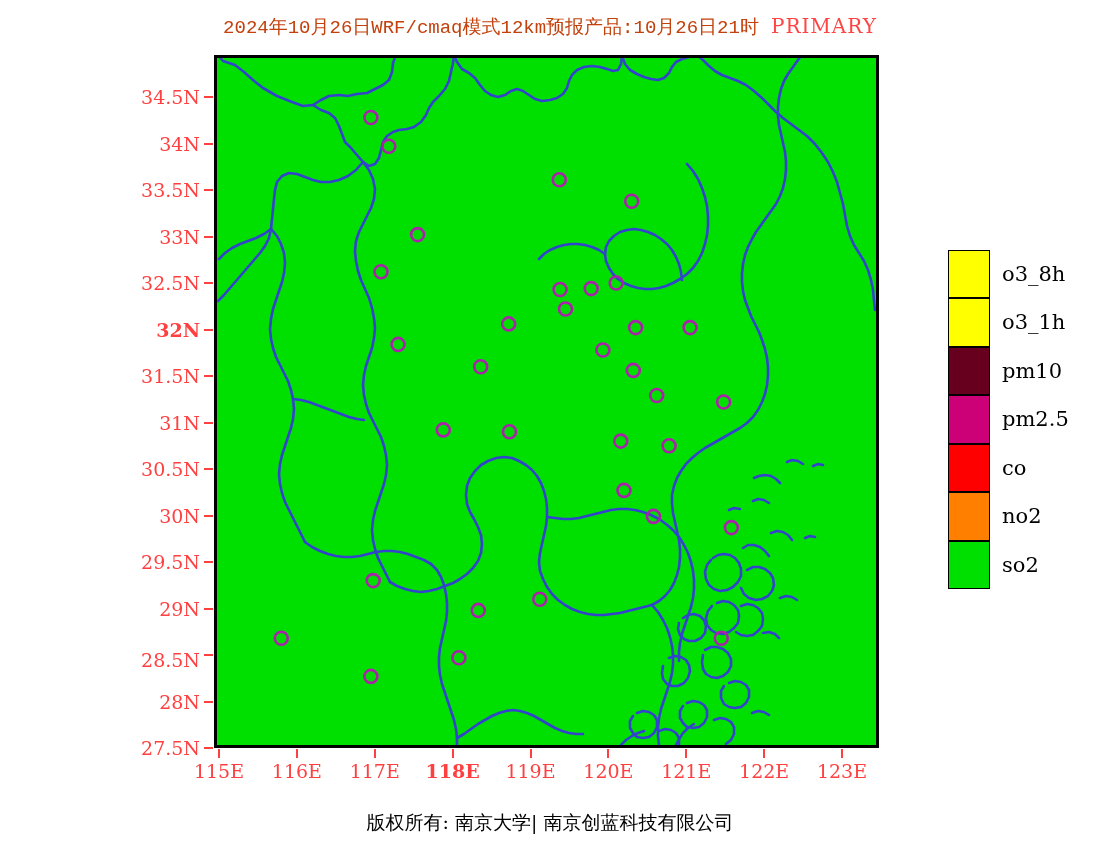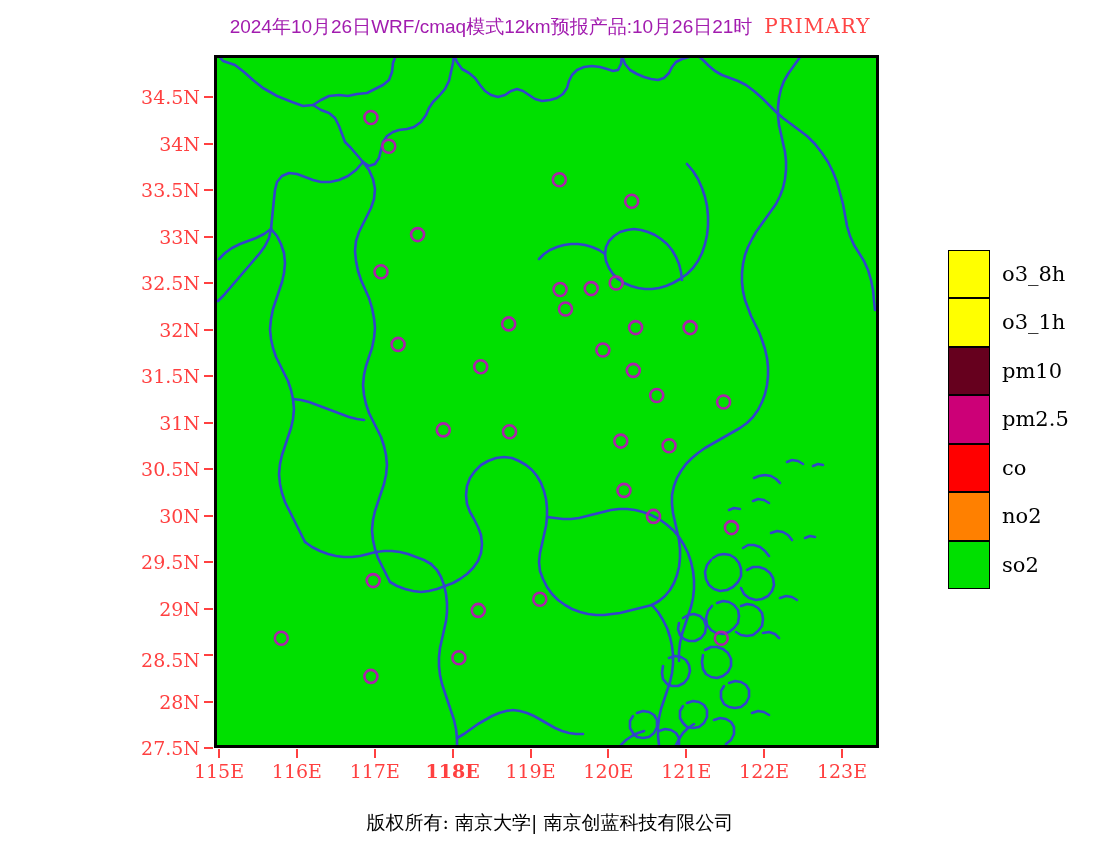--- a/index.html
+++ b/index.html
@@ -15,23 +15,23 @@
     overflow: hidden;
   }
   #title-bar {
     position: absolute;
     left: 0; top: 14px;
     width: 1100px;
     text-align: center;
     white-space: nowrap;
   }
   #title-main {
-    font-family: Liberation Sans, sans-serif;
+    font-family: Liberation Mono, monospace;
     font-size: 19px;
-    color: #a21caf;
+    color: #c2410c;
     letter-spacing: 0px;
   }
   #title-primary {
     font-family: "DejaVu Serif", serif;
     font-size: 20px;
     color: #ff4444;
     margin-left: 12px;
     letter-spacing: 1px;
   }
   #map-frame {
@@ -112,21 +112,21 @@
     <div class="axis-label ylabel" style="right: 900px; top: 97px;">34.5N</div>
     <div class="tick ytick" style="left: 204px; top: 96px;"></div>
     <div class="axis-label ylabel" style="right: 900px; top: 143.5px;">34N</div>
     <div class="tick ytick" style="left: 204px; top: 142.5px;"></div>
     <div class="axis-label ylabel" style="right: 900px; top: 190px;">33.5N</div>
     <div class="tick ytick" style="left: 204px; top: 189px;"></div>
     <div class="axis-label ylabel" style="right: 900px; top: 236.5px;">33N</div>
     <div class="tick ytick" style="left: 204px; top: 235.5px;"></div>
     <div class="axis-label ylabel" style="right: 900px; top: 283px;">32.5N</div>
     <div class="tick ytick" style="left: 204px; top: 282px;"></div>
-    <div class="axis-label ylabel" style="right: 900px; top: 329.5px;">32N</div>
+    <div class="axis-label ylabel" style="right: 900px; top: 329.5px; font-weight: bold;">32N</div>
     <div class="tick ytick" style="left: 204px; top: 328.5px;"></div>
     <div class="axis-label ylabel" style="right: 900px; top: 376px;">31.5N</div>
     <div class="tick ytick" style="left: 204px; top: 375px;"></div>
     <div class="axis-label ylabel" style="right: 900px; top: 422.5px;">31N</div>
     <div class="tick ytick" style="left: 204px; top: 421.5px;"></div>
     <div class="axis-label ylabel" style="right: 900px; top: 469px; text-align: center;">30.5N</div>
     <div class="tick ytick" style="left: 204px; top: 468px;"></div>
     <div class="axis-label ylabel" style="right: 900px; top: 515.5px;">30N</div>
     <div class="tick ytick" style="left: 204px; top: 514.5px;"></div>
     <div class="axis-label ylabel" style="right: 900px; top: 562px;">29.5N</div>

